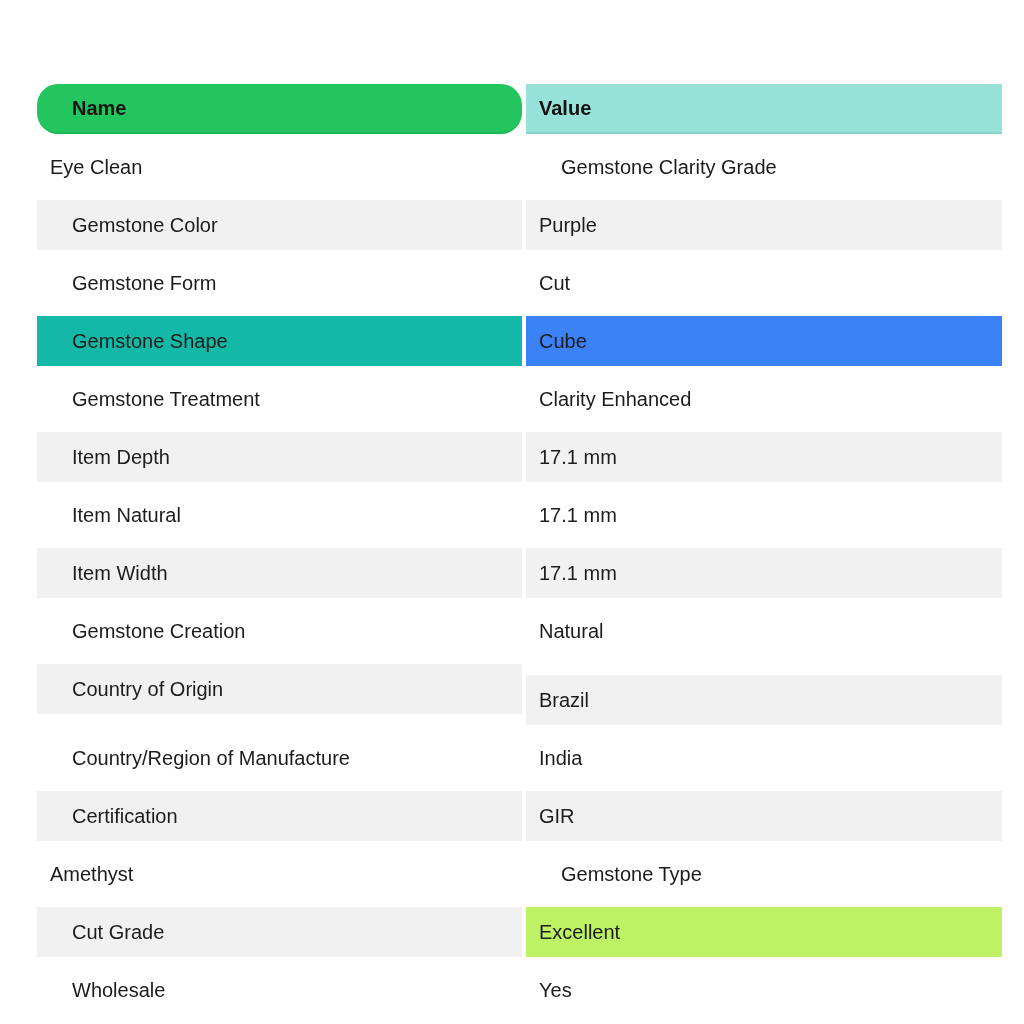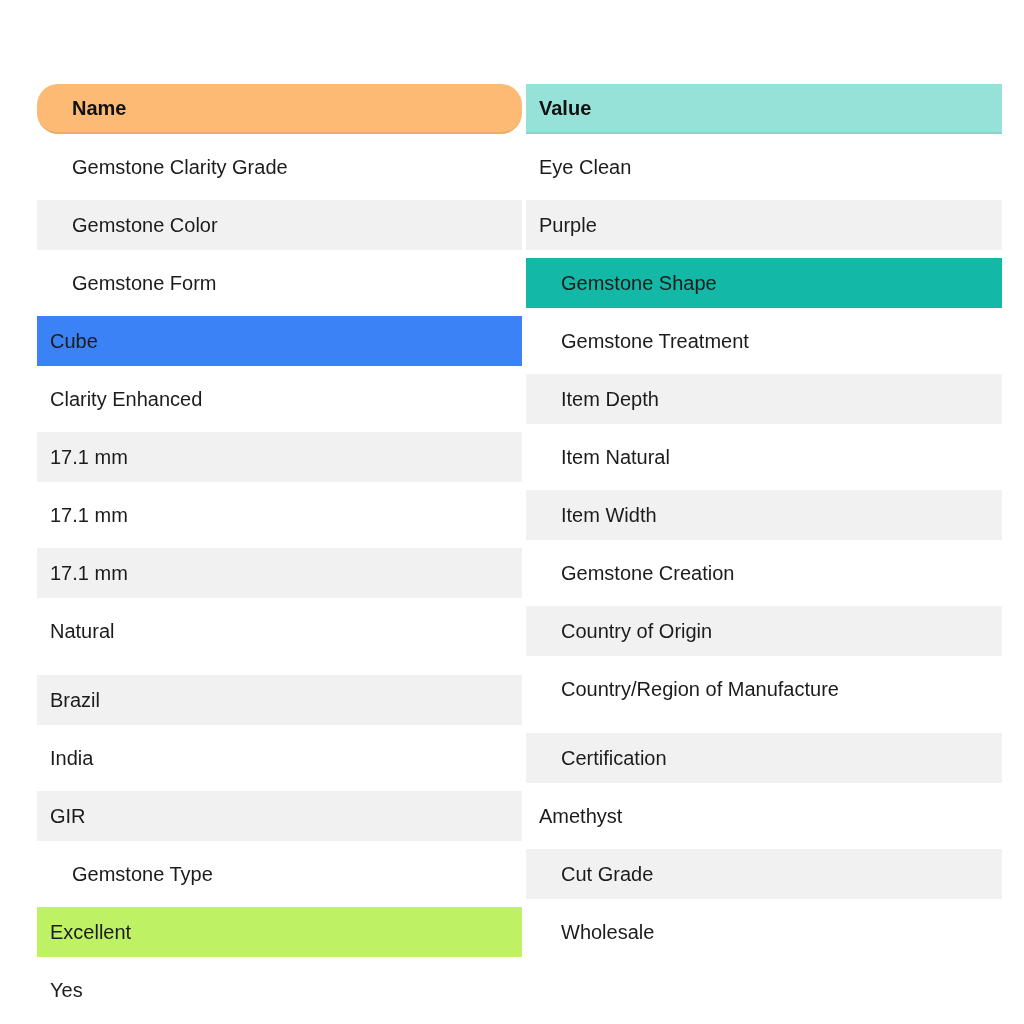--- a/index.html
+++ b/index.html
@@ -39,27 +39,28 @@
     color: #111111;
     border-bottom: 2px solid rgba(0,0,0,0.07);
   }
   .cell.stripe {  }
 </style>
 </head>
 <body>
 
 <div class="page">
   <div class="spec-table" id="spec-table">
-    <div class="cell name-col header" style="background: #fdba74; border-radius: 21px;">Name</div>
+    <div class="cell name-col header" style="background: #22c55e; border-radius: 21px;">Name</div>
     <div class="cell value-col header" style="background: rgb(150, 226, 216);">Value</div>
-  <div class="cell name-col">Gemstone Clarity Grade</div>
-      <div class="cell value-col">Eye Clean</div>
+  <div class="cell value-col">Eye Clean</div>
+      <div class="cell name-col">Gemstone Clarity Grade</div>
       <div class="cell name-col stripe" style="background: rgb(241, 241, 242);">Gemstone Color</div>
       <div class="cell value-col stripe" style="background: rgb(241, 241, 242);">Purple</div>
       <div class="cell name-col">Gemstone Form</div>
+      <div class="cell value-col">Cut</div>
       <div class="cell name-col stripe" style="background: #14b8a6;">Gemstone Shape</div>
       <div class="cell value-col stripe" style="background: #3b82f6;">Cube</div>
       <div class="cell name-col">Gemstone Treatment</div>
       <div class="cell value-col">Clarity Enhanced</div>
       <div class="cell name-col stripe" style="background: rgb(241, 241, 242);">Item Depth</div>
       <div class="cell value-col stripe" style="background: rgb(241, 241, 242);">17.1 mm</div>
       <div class="cell name-col">Item Natural</div>
       <div class="cell value-col">17.1 mm</div>
       <div class="cell name-col stripe" style="background: rgb(241, 241, 242);">Item Width</div>
       <div class="cell value-col stripe" style="background: rgb(241, 241, 242);">17.1 mm</div>

